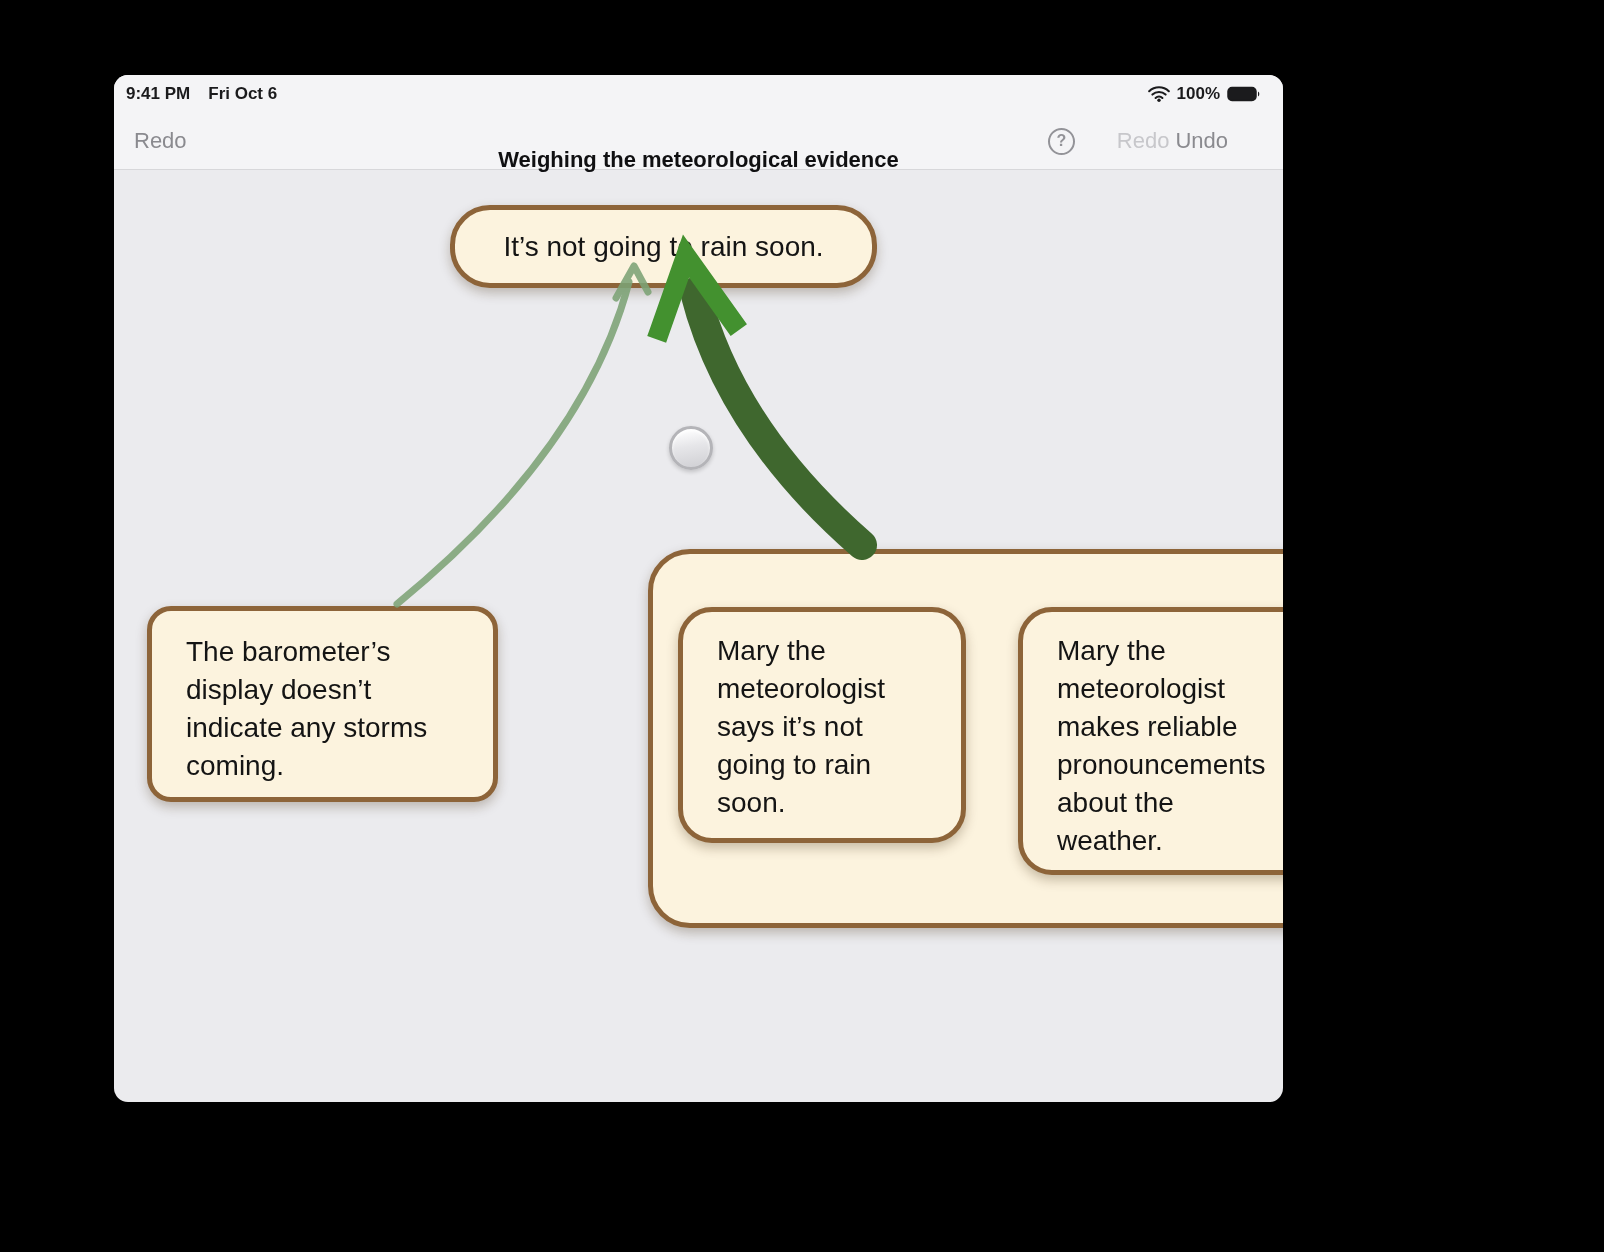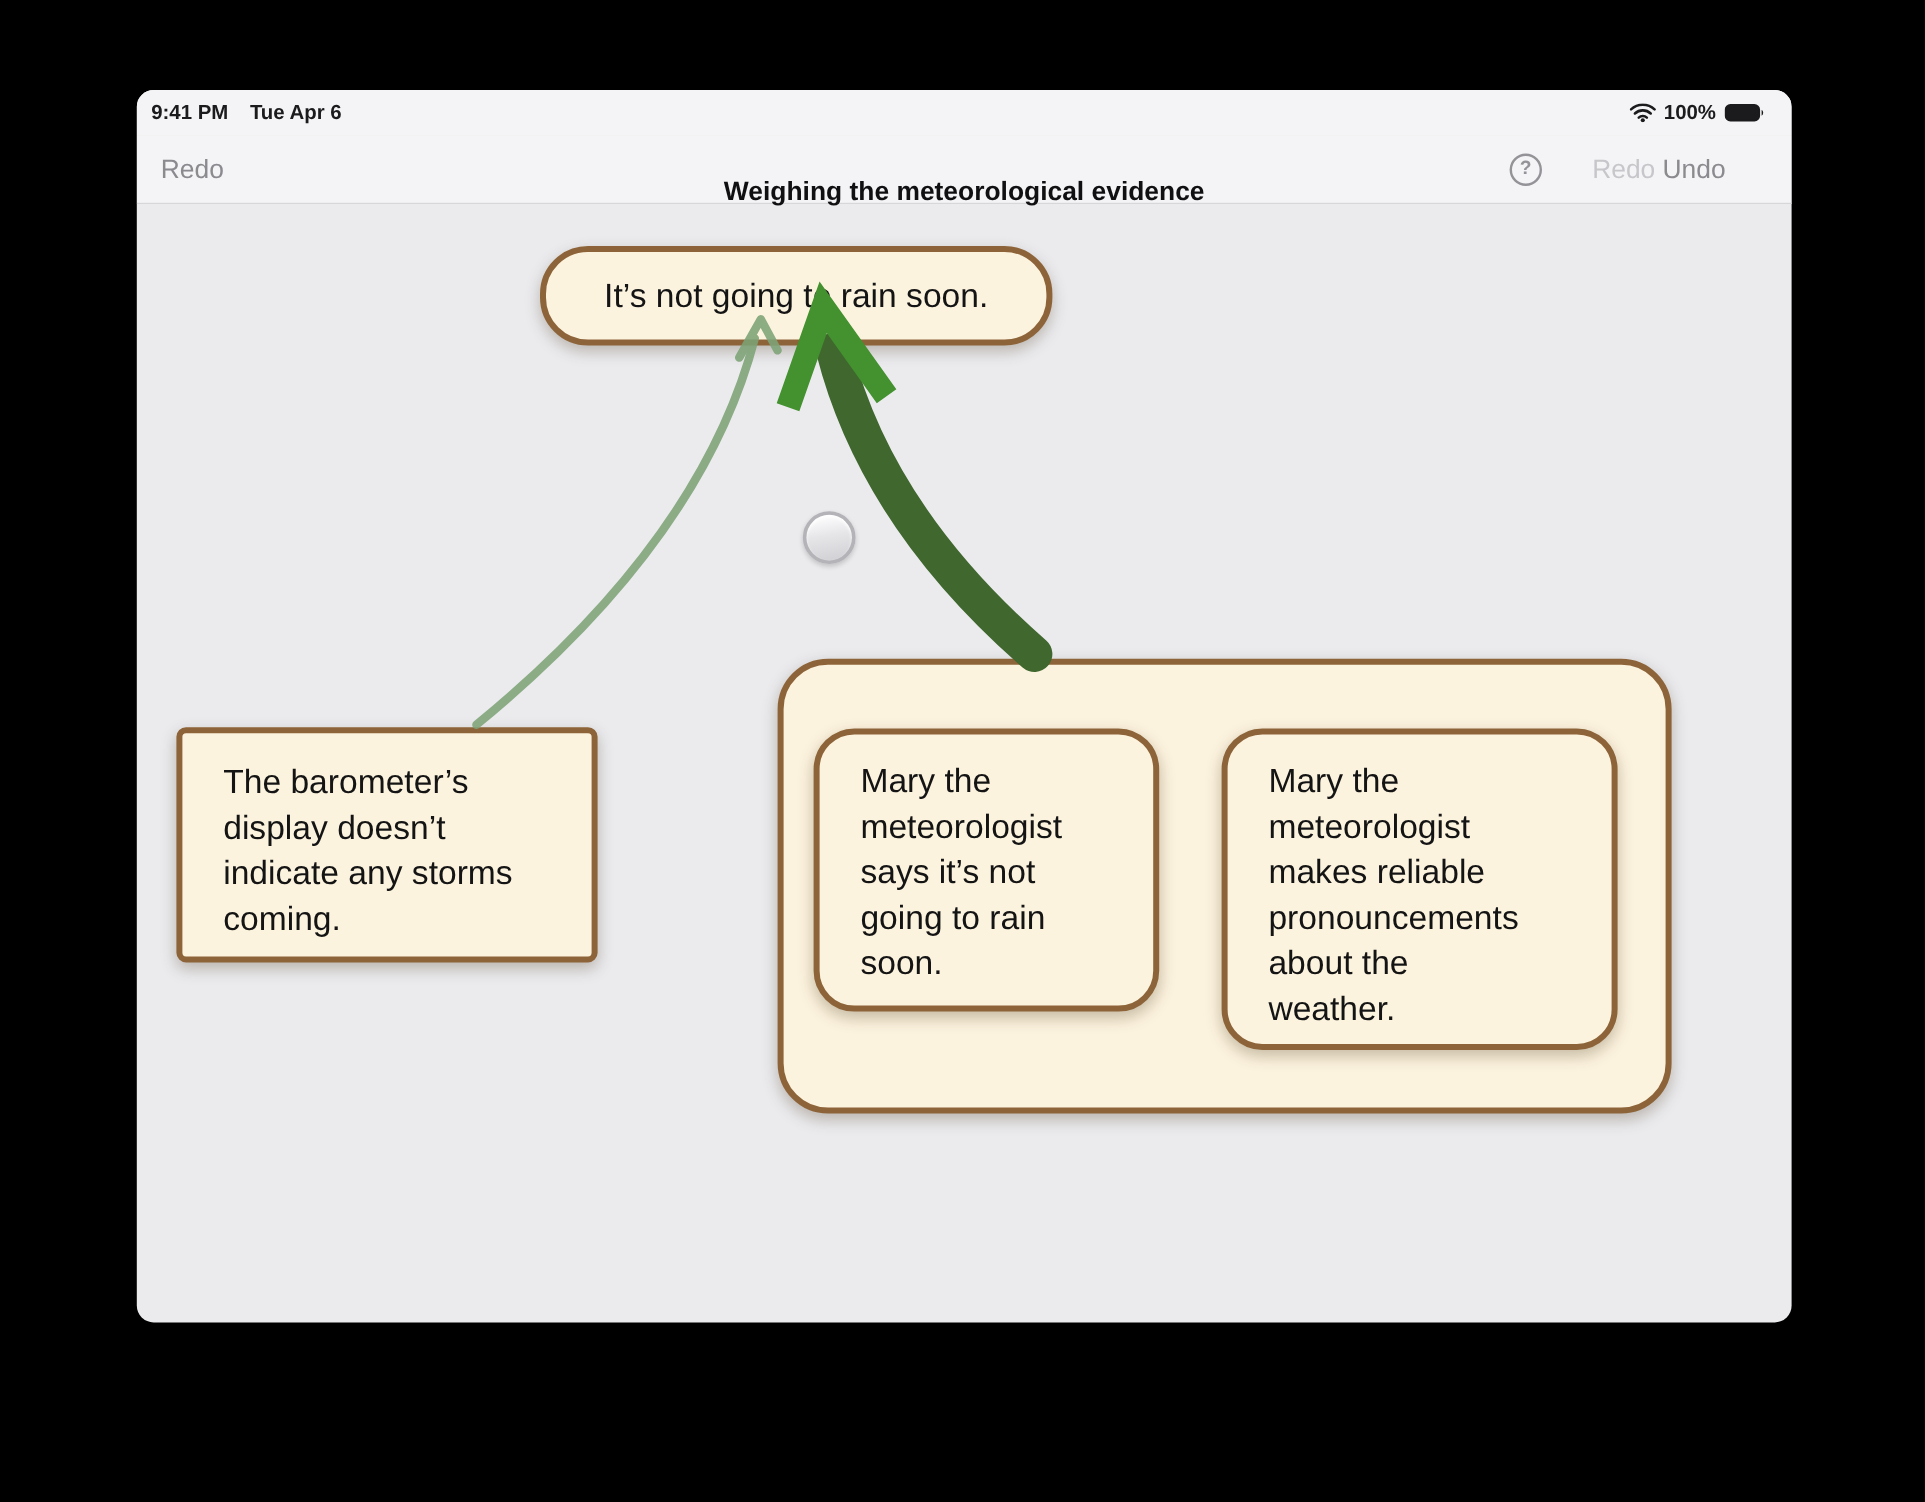--- a/index.html
+++ b/index.html
@@ -1,21 +1,21 @@
 <!DOCTYPE html>
 <html style="--canvas-bg: #ebebee; --bar-bg: #f4f4f6; --card-fill: #fcf3de; --card-border: #8d6439; --weak-arrow: #7da376; --strong-arrow-shaft: #3f672e; --strong-arrow-head: #43912f; --disabled-text: #c7c7cb; --secondary-text: #8a8a8f;"><head>
 <meta charset="utf-8">
 <style>
   * { margin: 0; padding: 0; box-sizing: border-box; }
   html, body { width: 1604px; height: 1252px; background: #000; overflow: hidden;
     font-family: "Liberation Sans", sans-serif; }
 
   
   .screen {
-    position: absolute; left: 114px; top: 75px; width: 1379px; height: 1027px;
+    position: absolute; left: 114px; top: 75px; width: 1169px; height: 1027px;
     background: var(--canvas-bg, #ebebee); border-radius: 14px; overflow: hidden;
   }
 
   
   .status-bar {
     position: absolute; left: 0; top: 0; width: 100%; height: 38px;
     background: var(--bar-bg, #f4f4f6);
     display: flex; align-items: center; padding: 0 22px 0 12px;
     font-size: 17px; font-weight: 700; color: #1b1b1d;
   }
@@ -54,21 +54,21 @@
     background: var(--card-fill, #fcf3de);
     border: 5px solid var(--card-border, #8d6439);
     box-shadow: 0 5px 12px rgba(60, 40, 10, 0.28);
     color: #141414; font-size: 28px; line-height: 38px;
   }
   .conclusion-card {
     left: 336px; top: 35px; width: 427px; height: 83px; border-radius: 40px;
     display: flex; align-items: center; justify-content: center; text-align: center;
   }
   .left-premise-card {
-    left: 33px; top: 436px; width: 351px; height: 196px; border-radius: 8px;
+    left: 33px; top: 436px; width: 351px; height: 196px; border-radius: 24px;
     padding: 22px 26px 0 34px;
   }
   .group-card {
     left: 534px; top: 379px; width: 745px; height: 379px; border-radius: 42px;
   }
   .inner-card { border-radius: 34px; padding: 20px 24px 0 34px; }
   .inner-card-1 { left: 25px; top: 53px; width: 288px; height: 236px; }
   .inner-card-2 { left: 365px; top: 53px; width: 330px; height: 268px; }
   .card-text { display: block; }
   .w215 { max-width: 214px; }
@@ -89,21 +89,21 @@
   }
 </style>
 </head>
 <body>
 
 <div class="screen">
 
   <div class="status-bar">
     <div class="status-left">
       <span>9:41 PM</span>
-      <span>Tue Apr 6</span>
+      <span>Fri Oct 6</span>
     </div>
     <div class="status-right">
       <svg class="wifi-svg" viewBox="0 0 22 16">
         <path d="M1.2 5.2 A 14.2 14.2 0 0 1 20.8 5.2" fill="none" stroke="#1b1b1d" stroke-width="2.1" stroke-linecap="round"></path>
         <path d="M4.4 8.6 A 9.6 9.6 0 0 1 17.6 8.6" fill="none" stroke="#1b1b1d" stroke-width="2.1" stroke-linecap="round"></path>
         <path d="M7.6 12 A 4.9 4.9 0 0 1 14.4 12" fill="none" stroke="#1b1b1d" stroke-width="2.1" stroke-linecap="round"></path>
         <circle cx="11" cy="14.2" r="1.7" fill="#1b1b1d"></circle>
       </svg>
       <span>100%</span>
       <svg class="battery-svg" viewBox="0 0 34 16">

